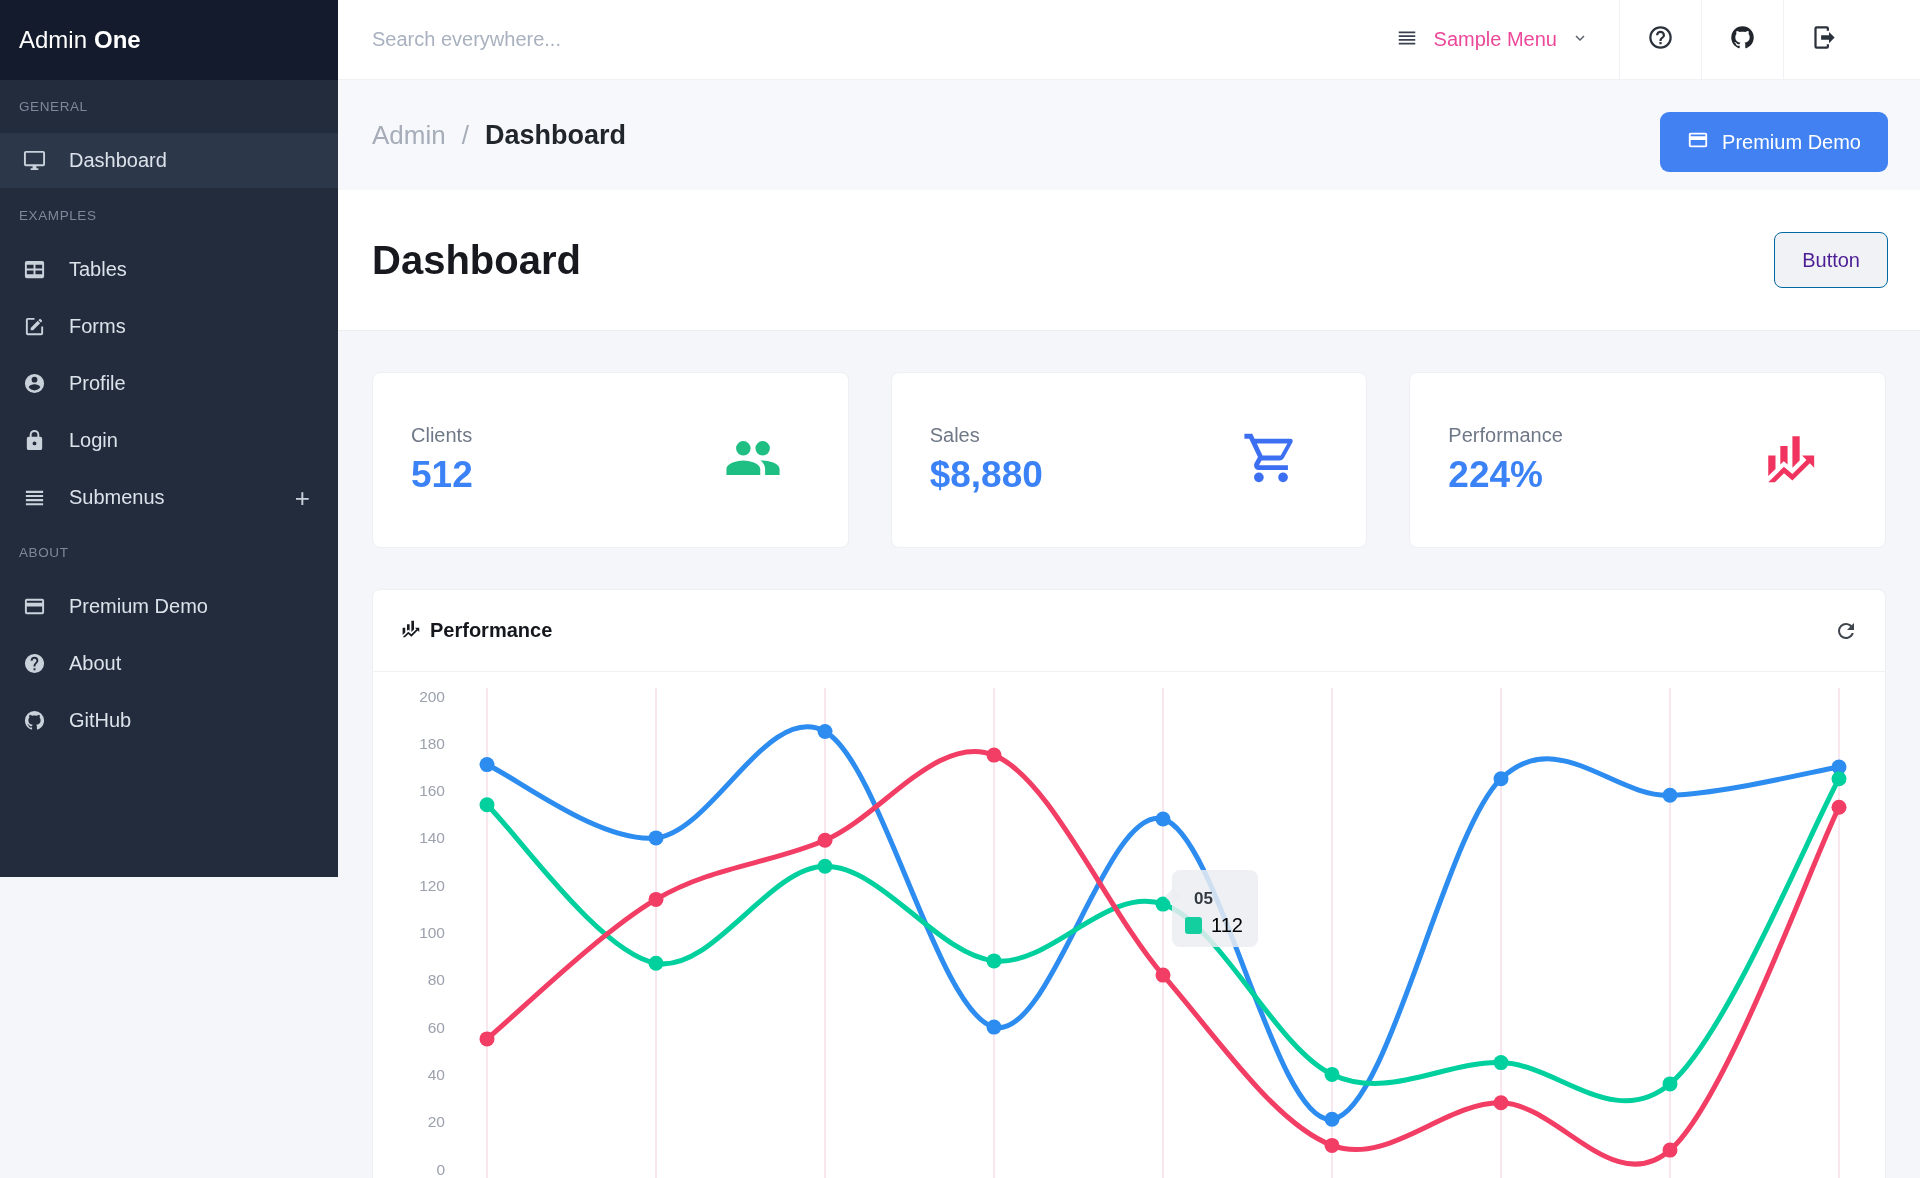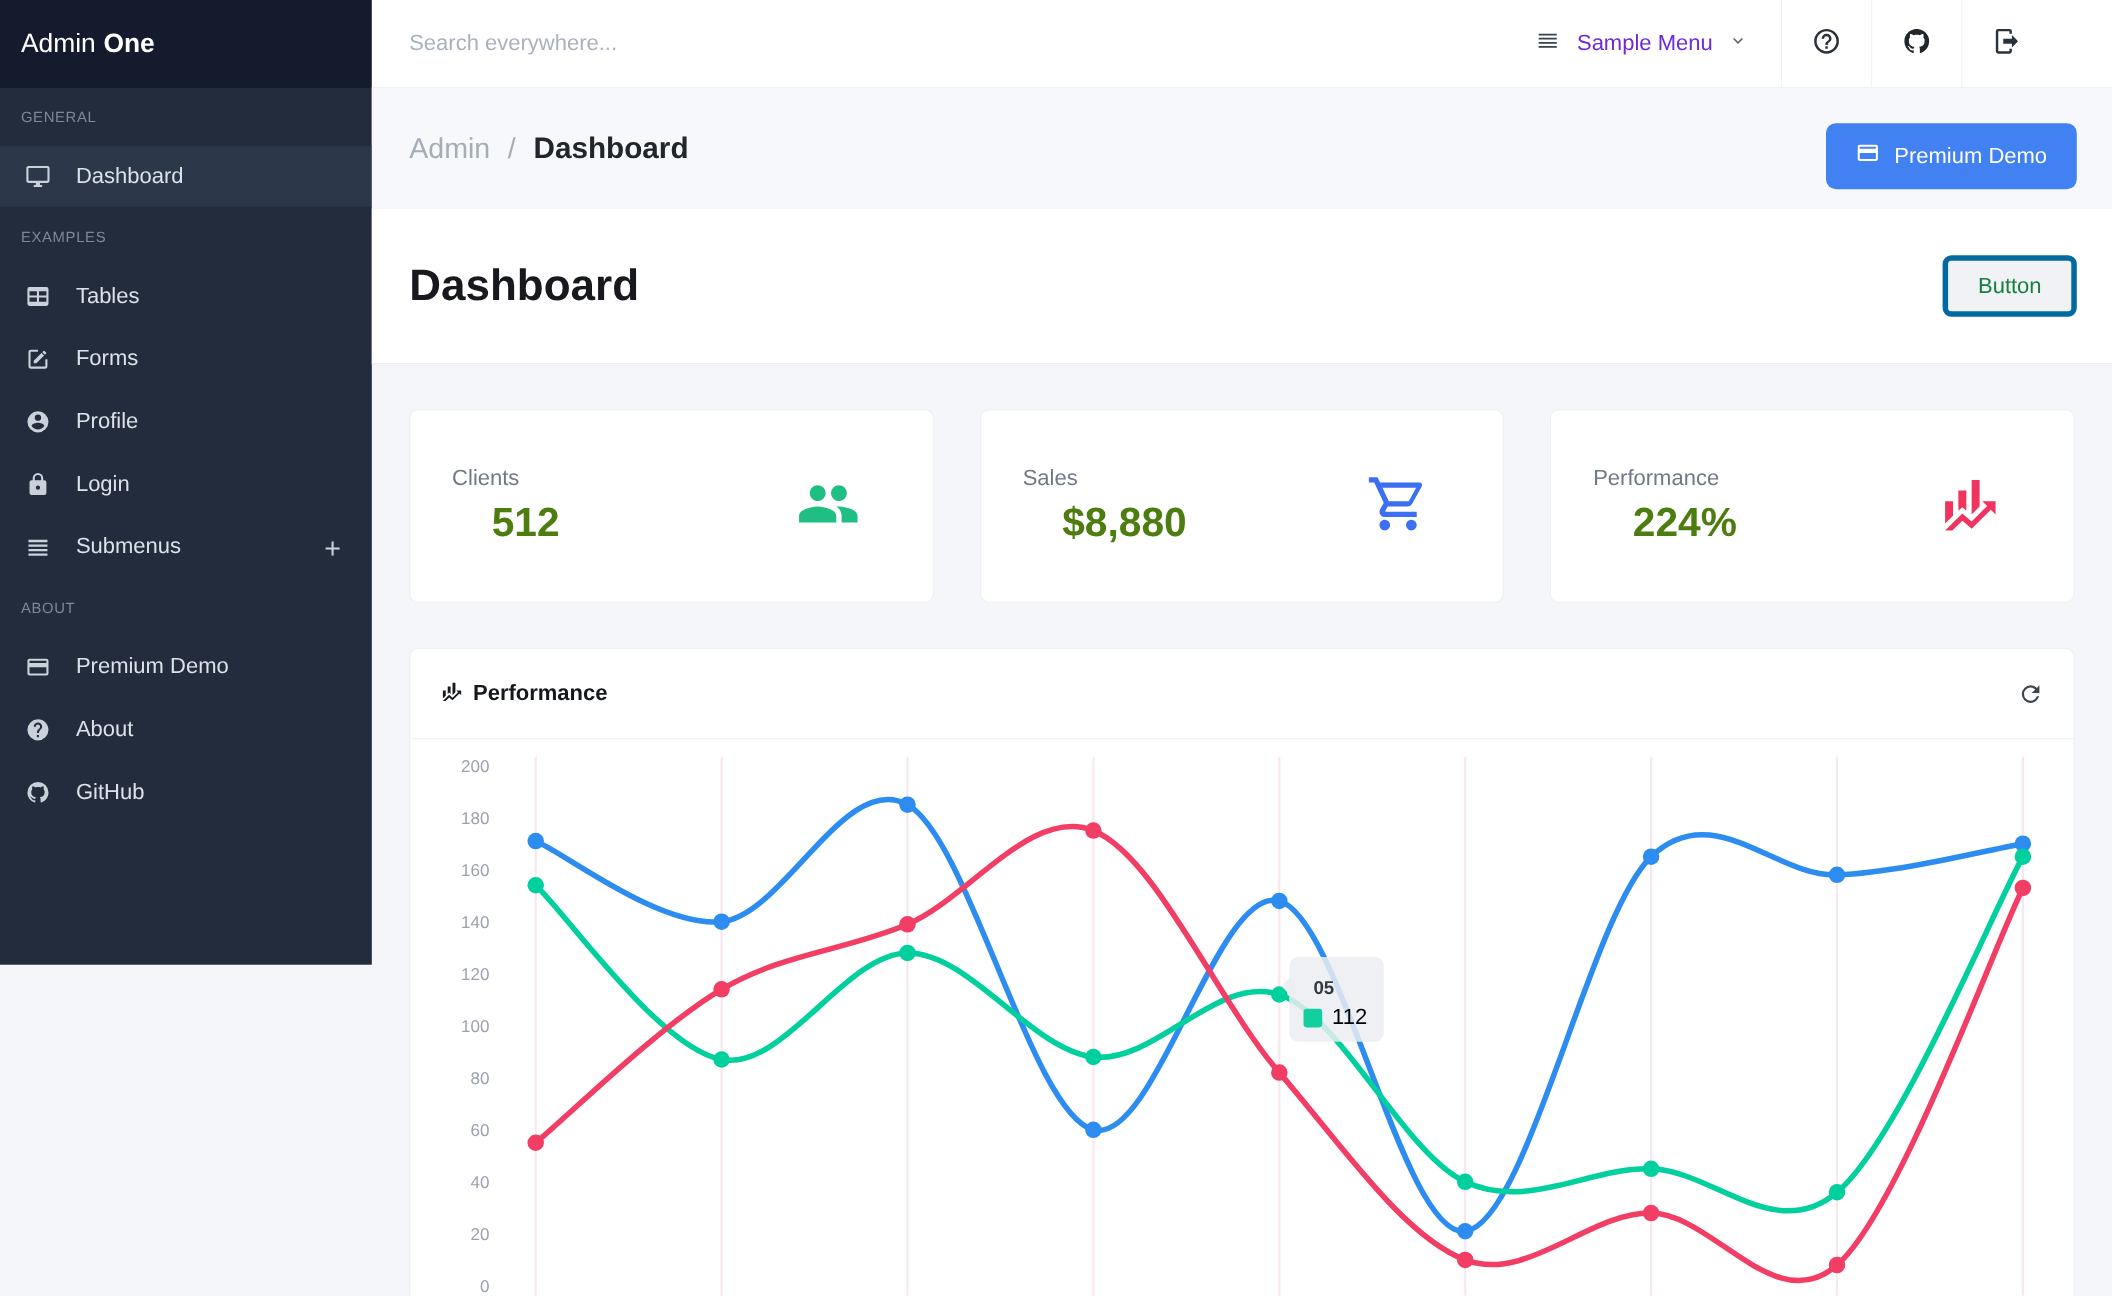--- a/index.html
+++ b/index.html
@@ -17,46 +17,46 @@
   .side-item.active { background:#2c3749; border-top:1px solid rgba(0,0,0,.18); border-bottom:1px solid rgba(0,0,0,.18); }
   .side-item .plus { margin-left:auto; margin-right:28px; font-size:26px; color:#c9d1db; line-height:1; }
 
   
   .navbar { position:absolute; left:338px; top:0; width:1582px; height:80px; background:#fff; border-bottom:1px solid #f0f1f4; display:flex; align-items:center; }
   .search-input { margin-left:34px; border:none; outline:none; font-size:20px; color:#a16207; width:560px; background:transparent; }
   .search-input::placeholder { color:#a9b1bf; }
   .nav-right { margin-left:auto; display:flex; align-items:stretch; height:100%; }
   .nav-group { display:flex; align-items:center; height:100%; padding:0 30px; cursor:pointer; }
   .nav-group.bl, .icon-btn { border-left:1px solid #f1f2f5; }
-  .nav-label { font-size:20px; color:#6d28d9; margin:0 14px 0 16px; }
+  .nav-label { font-size:20px; color:#ec4899; margin:0 14px 0 16px; }
   .chev svg { width:18px; height:18px; fill:#5a626d; }
   .burger svg { width:22px; height:22px; fill:#3a4250; }
   .avatar { width:44px; height:44px; border-radius:50%; display:flex; align-items:center; justify-content:center; color:#fff; font-size:16px; font-weight:bold; letter-spacing:.5px; }
   .icon-btn { width:82px; display:flex; align-items:center; justify-content:center; cursor:pointer; }
   .icon-btn svg { width:27px; height:27px; fill:#2b323b; }
   .nav-spacer { width:55px; }
 
   
   .crumbbar { position:absolute; left:338px; top:80px; width:1582px; height:110px; background:#f7f8fb; display:flex; align-items:center; padding-left:34px; }
   .crumb-parent { font-size:26px; color:#a6adb8; cursor:pointer; }
   .crumb-sep { font-size:26px; color:#a6adb8; margin:0 16px; }
   .crumb-current { font-size:27px; font-weight:bold; color:#21252c; }
   .premium-btn { position:absolute; right:32px; top:32px; height:60px; background:#4181f1; border:none; border-radius:9px; color:#fff; font-size:20px; font-family:inherit; display:flex; align-items:center; gap:13px; padding:0 27px; cursor:pointer; }
   .premium-btn svg { width:22px; height:22px; fill:#fff; }
 
   
   .hero { position:absolute; left:338px; top:190px; width:1582px; height:141px; background:#fff; border-bottom:1px solid #ebedf1; display:flex; align-items:center; }
   .hero-title { margin-left:34px; font-size:40px; font-weight:bold; color:#17191e; }
-  .hero-btn { margin-left:auto; margin-right:32px; height:56px; padding:0 27px; background:#f1f2f5; border:5px solid #0369a1; border-radius:8px; font-size:20px; font-family:inherit; color:#15803d; cursor:pointer; }
+  .hero-btn { margin-left:auto; margin-right:32px; height:56px; padding:0 27px; background:#f1f2f5; border:1px solid #0369a1; border-radius:8px; font-size:20px; font-family:inherit; color:#4c1d95; cursor:pointer; }
 
   
   .cards { position:absolute; left:372px; top:372px; width:1514px; display:flex; gap:42px; }
   .card { flex:1; height:176px; background:#fff; border:1px solid #edeff3; border-radius:8px; display:flex; align-items:center; padding:0 38px; }
   .card-label { font-size:20px; color:#6f7887; margin-bottom:7px; }
-  .card-value { font-size:37px; font-weight:bold; color:#4d7c0f;margin-left:36px; }
+  .card-value { font-size:37px; font-weight:bold; color:#3b82f6; }
   .card-icon { margin-left:auto; margin-right:28px; }
   .card-icon svg { width:58px; height:58px; }
 
   
   .panel { position:absolute; left:372px; top:589px; width:1514px; height:640px; background:#fff; border:1px solid #edeff3; border-radius:8px 8px 0 0; }
   .panel-header { height:82px; border-bottom:1px solid #f0f1f4; display:flex; align-items:center; padding:0 27px; }
   .panel-header .p-ico svg { width:21px; height:21px; fill:#171a1f; }
   .panel-title { font-size:20px; font-weight:bold; color:#14171c; margin-left:9px; }
   .reload-btn { margin-left:auto; background:none; border:none; cursor:pointer; display:flex; }
   .reload-btn svg { width:24px; height:24px; fill:#3f454d; }

